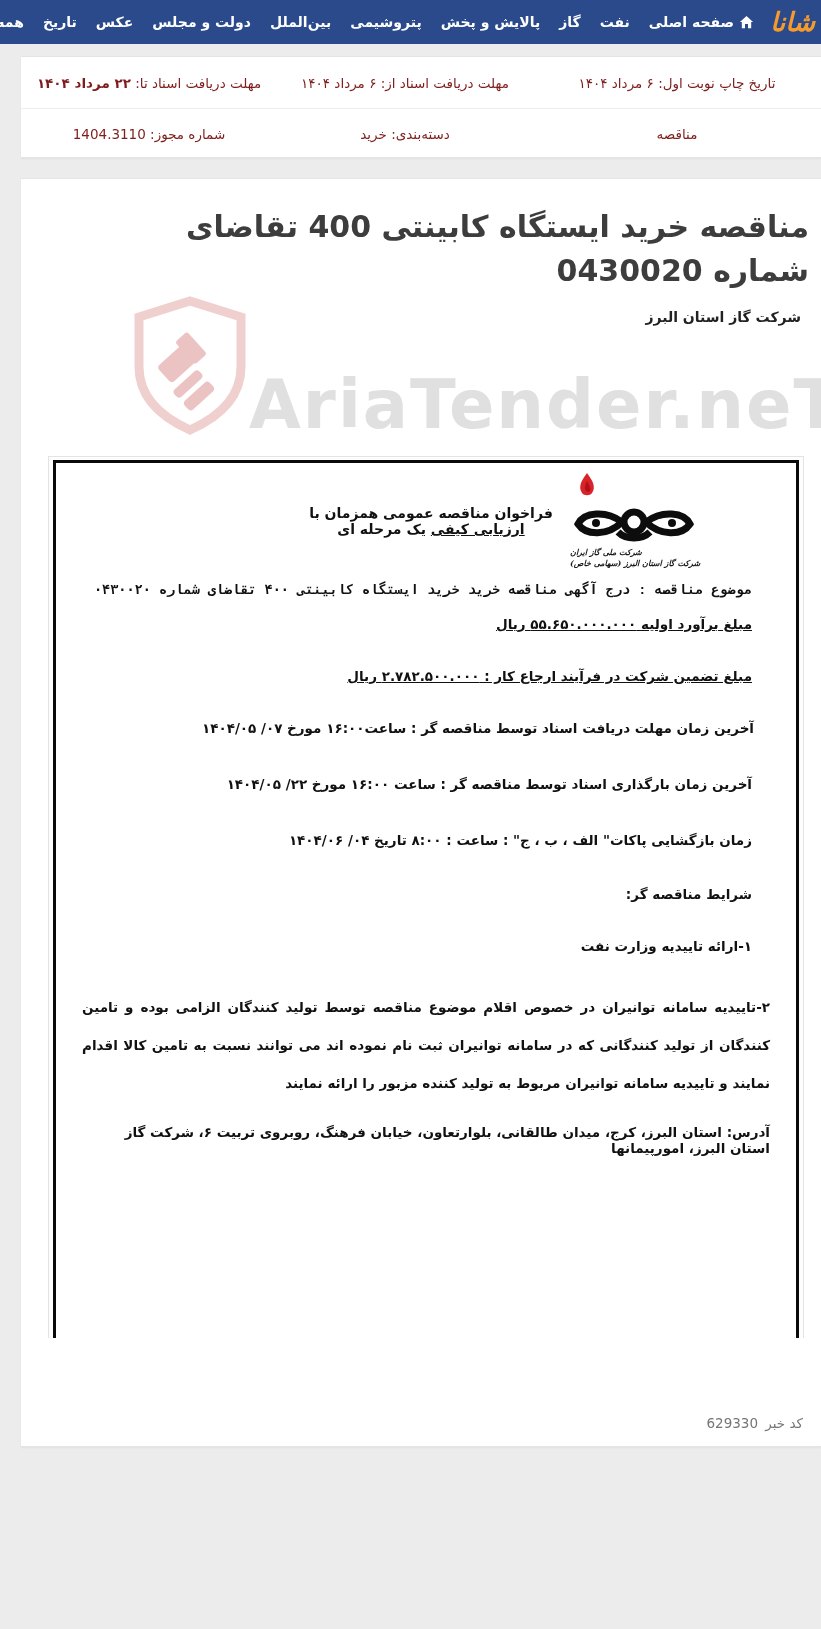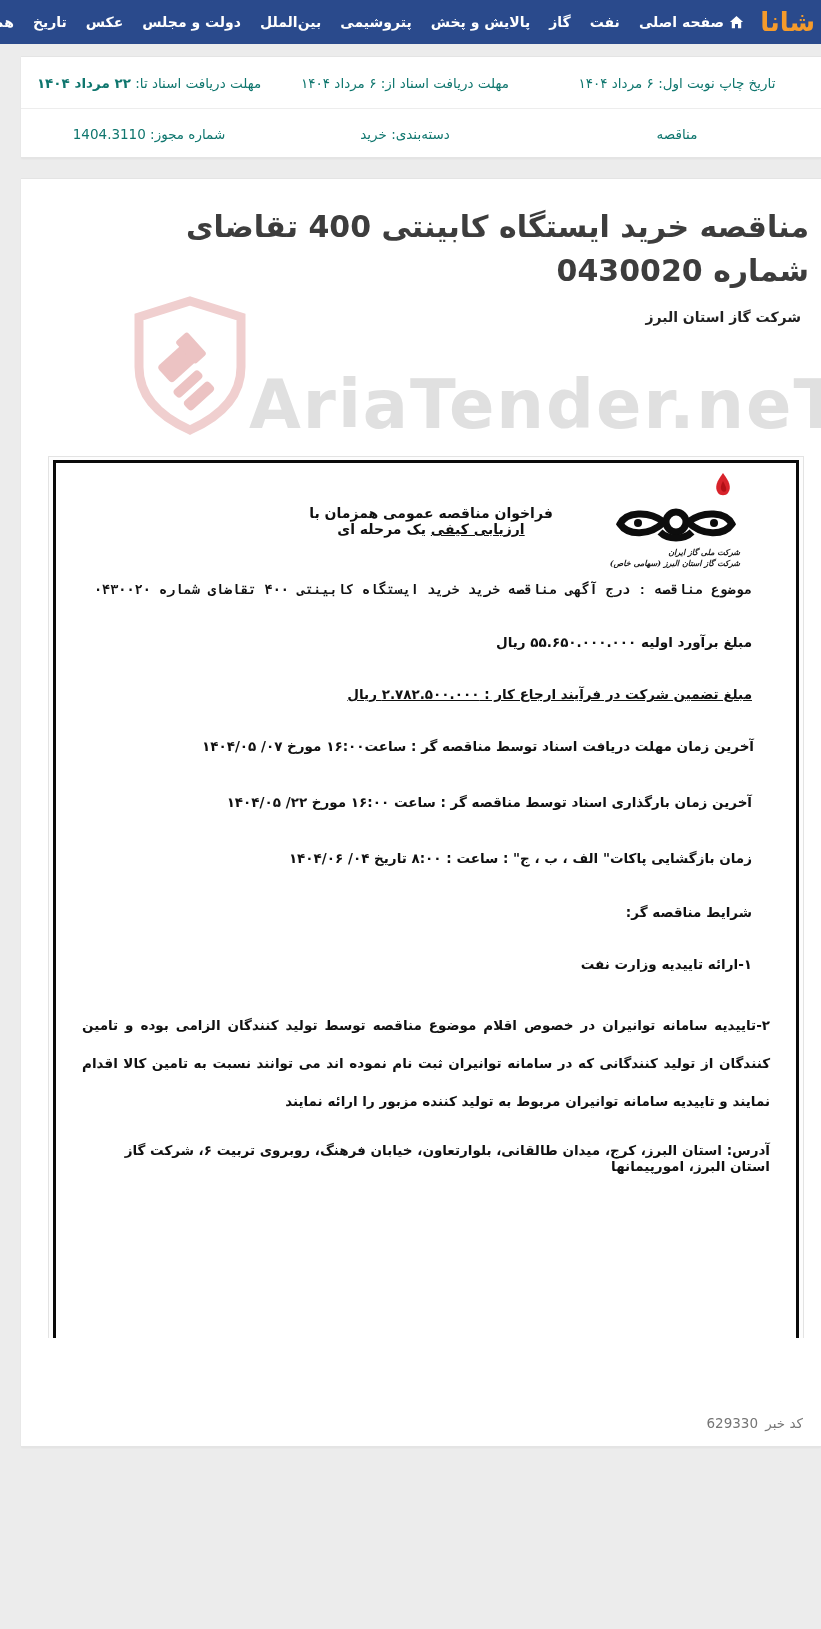--- a/index.html
+++ b/index.html
@@ -12,42 +12,42 @@
   }
 
   
   .nav {
     position:absolute; top:0; left:0; width:821px; height:44px;
     background:#2a4a8c; display:flex; align-items:center;
     padding:0 6px 0 10px; z-index:5;
   }
   .nav .logo {
     color:#f59b2b; font-size:26px; font-weight:bold;
-    margin-left:16px; letter-spacing:1px; line-height:44px; cursor:pointer;
+    margin-left:16px; letter-spacing:1px; line-height:44px; cursor:pointer;font-style:italic;
   }
   .nav .items { display:flex; align-items:center; gap:19px; }
   .nav .item {
     color:#ffffff; font-size:14px; font-weight:bold; white-space:nowrap;
     cursor:pointer; display:flex; align-items:center; gap:5px;
   }
   .nav .home-ic { width:15px; height:15px; display:inline-block; }
 
   
   .card {
     position:absolute; left:21px; width:800px; background:#fff;
     border:1px solid #e4e4e4; border-left:none; border-right:none;
     box-shadow:0 1px 2px rgba(0,0,0,.05);
   }
   .meta-card { top:56px; height:102px; }
   .meta-row {
     height:51px; display:grid; grid-template-columns:36% 32% 32%;
     align-items:center;
   }
   .meta-row + .meta-row { border-top:1px solid #ededed; }
-  .meta-cell { text-align:center; font-size:13.5px; color:#0f766e; white-space:nowrap; }
+  .meta-cell { text-align:center; font-size:13.5px; color:#7f1d1d; white-space:nowrap; }
   .meta-cell .b { font-weight:bold; }
 
   .main-card { top:178px; height:1269px; }
 
   .page-title {
     padding:26px 12px 0 120px; text-align:right;
     font-size:30px; line-height:44px; font-weight:bold; color:#3d3d3d;
   }
   .org-name { padding:16px 20px 0 0; font-size:14px; font-weight:bold; color:#222; }
 
@@ -65,29 +65,29 @@
   .doc-outer {
     position:absolute; top:277px; left:27px; width:756px; height:882px;
     background:#fdfdfd; border:1px solid #e3e3e3; border-bottom:none; padding:3px 4px 0 4px;
   }
   .doc {
     width:100%; height:100%; background:#fff;
     border:3px solid #0a0a0a; border-bottom:none;
     padding:8px 26px 0 26px; overflow:hidden;
     font-weight:bold; color:#111; font-size:13.5px;
   }
-  .nigc { float:right; width:170px; text-align:right; margin:2px 30px 0 0; }
+  .nigc { float:right; width:170px; text-align:left; margin:2px 30px 0 0; }
   .nigc .script { font-size:8px; line-height:11px; color:#1a1a1a; font-family:"DejaVu Serif","Liberation Serif",serif; font-style:italic; font-weight:bold; }
   .doc-heading { margin:34px 70px 0 210px; text-align:center; font-size:14px; }
   .u { text-decoration:underline; }
   .doc p { clear:both; }
   .p-subject   { margin:44px 18px 16px 0;font-family:Liberation Mono, monospace; }
   .p-intro     { margin:28px 0 0 0; line-height:42px; text-align:justify; }
   .red { color:#e02b20; }
-  .p-estimate  { margin:36px 18px 0 0; }
+  .p-estimate  { margin:18px 18px 0 0; text-decoration:underline; }
   .p-guarantee { margin:36px 18px 0 0; text-decoration:underline; }
   .p-receive   { margin:36px 16px 0 0; }
   .p-upload    { margin:40px 18px 0 0; }
   .p-opening   { margin:40px 18px 0 0; }
   .p-cond-t    { margin:38px 18px 0 0; }
   .p-cond1     { margin:36px 18px 0 0; }
   .p-cond2     { margin:34px 0 0 0; line-height:38px; text-align:justify; }
   .p-address   { margin:22px 0 0 0; }
 
   

